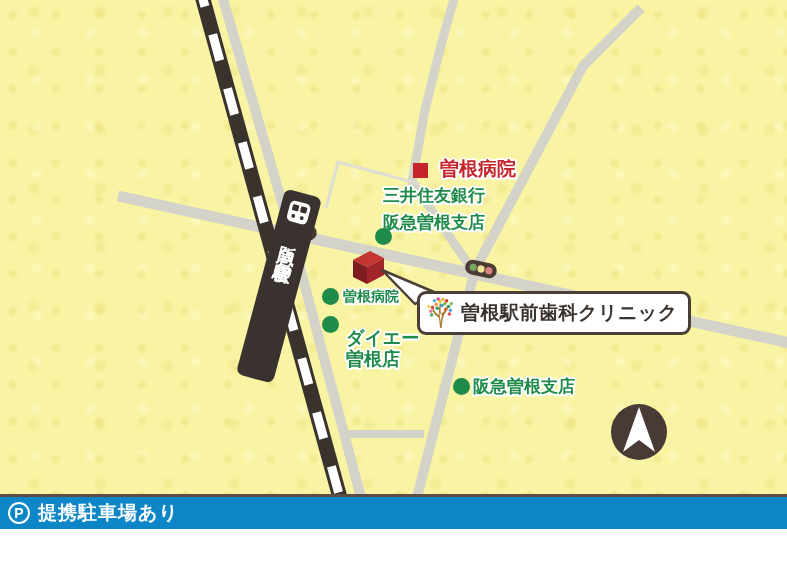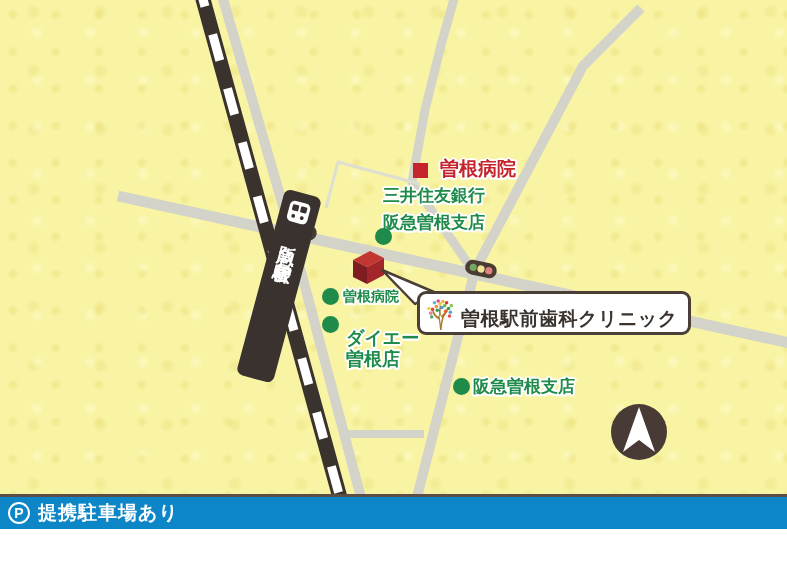--- a/index.html
+++ b/index.html
@@ -26,21 +26,21 @@
   .station-badge{left:260px;top:190px;width:38px;height:192px;background:#3a322e;border-radius:7px;
       transform:rotate(15deg);transform-origin:center center;display:flex;flex-direction:column;
       align-items:center;box-sizing:border-box;}
   .station-badge .vtext{writing-mode:vertical-rl;text-orientation:upright;color:#fff;
       font-weight:bold;font-size:18px;letter-spacing:2px;line-height:1;}
   .station-badge .train{margin-top:8px;}
   .station-badge .vtext.line{margin-top:8px;}
   .station-badge .vtext.name{margin-top:13px;}
   
   .clinic-box{left:417px;top:291px;height:44px;background:#ffffff;border:3px solid #4a3e36;
-      border-radius:9px;display:flex;align-items:flex-end;gap:5px;padding:0 10px 0 6px;
+      border-radius:9px;display:flex;align-items:center;gap:5px;padding:0 10px 0 6px;
       box-sizing:border-box;white-space:nowrap;}
   .clinic-box .name{font-size:19px;font-weight:bold;color:#3a332e;letter-spacing:0.5px;}
   .parking-square{left:413px;top:163px;width:15px;height:15px;background:#c5242c;}
   
   .footer{position:absolute;left:0;top:497px;width:787px;height:32px;background:#0d86c7;
       display:flex;align-items:center;padding-left:8px;gap:8px;box-sizing:border-box;}
   .p-icon{width:22px;height:22px;border:2px solid #ffffff;border-radius:50%;box-sizing:border-box;
       display:flex;align-items:center;justify-content:center;color:#ffffff;font-weight:bold;
       font-size:14px;line-height:1;}
   .footer-note{color:#ffffff;font-weight:bold;font-size:19px;letter-spacing:1px;}

